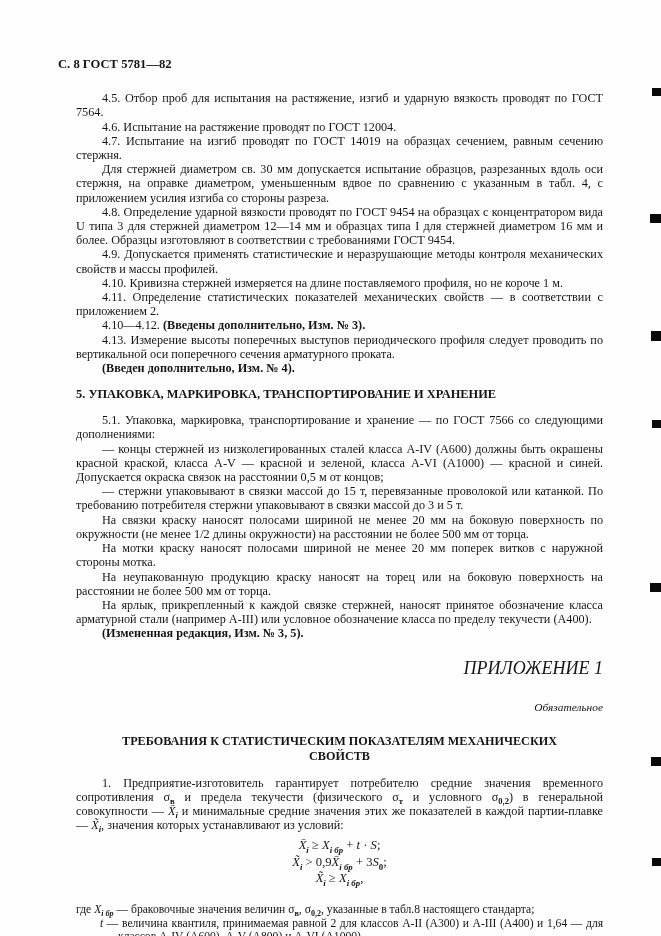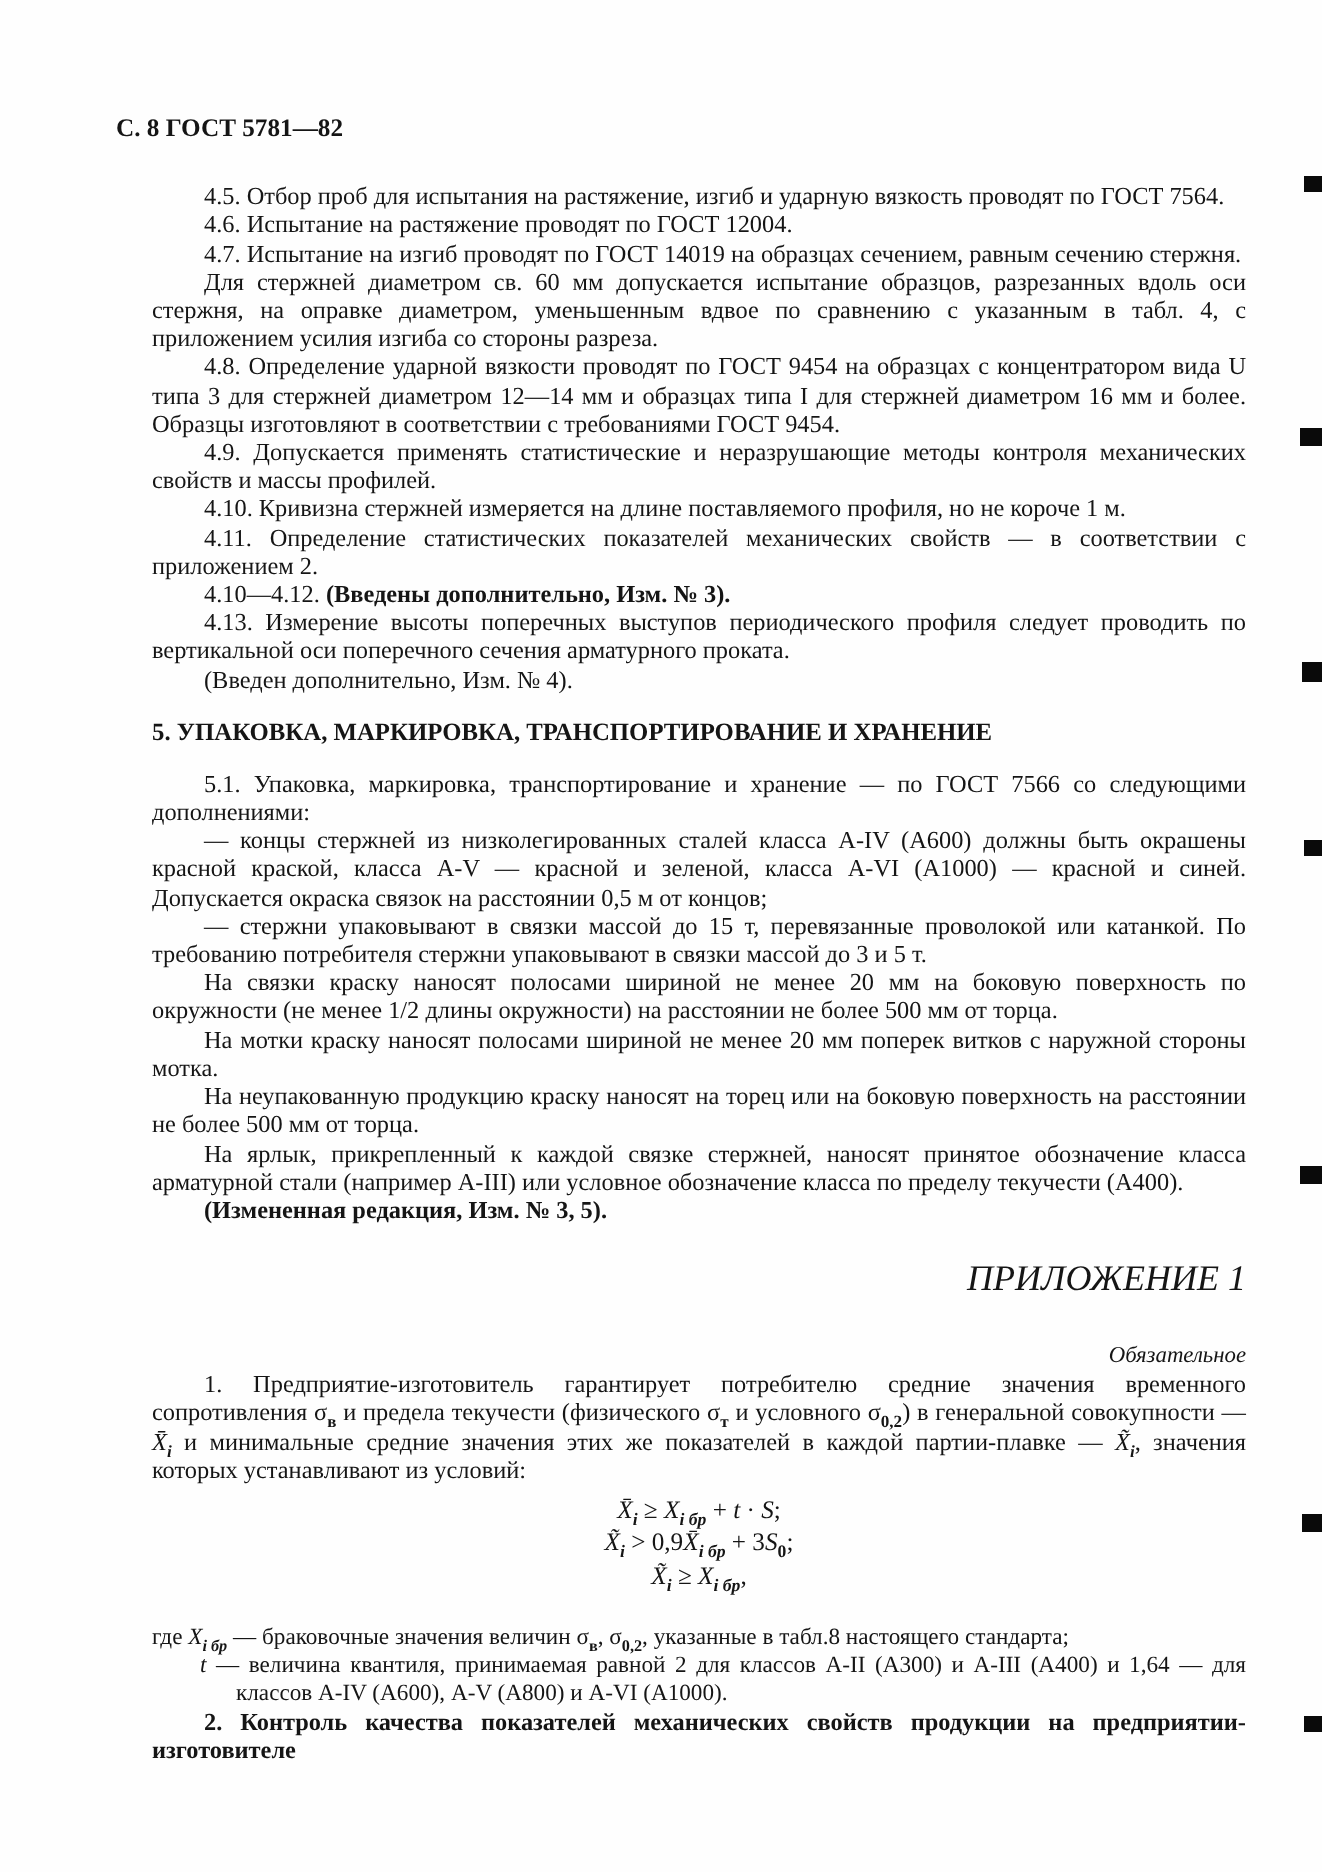--- a/index.html
+++ b/index.html
@@ -2,21 +2,21 @@
 <html><head>
 <meta charset="utf-8">
 <style>
   html,body { margin:0; padding:0; background:#888; }
   .page {
     position:relative;
     width:661px; height:936px;
     margin:0 auto;
     background:#fefefe;
     box-sizing:border-box;
-    padding:57px 38px 30px 76px;
+    padding:57px 58px 30px 76px;
     font-family:"Liberation Serif","DejaVu Serif",serif;
     font-size:12.2px;
     line-height:14.2px;
     color:#151515;
     overflow:hidden;
   }
   .running-head {
     font-weight:bold;
     margin:0 0 20px -18px;
     font-size:12.6px;
@@ -87,43 +87,44 @@
   <div class="artifact a6"></div>
   <div class="artifact a7"></div>
 
   <div class="running-head">С. 8 ГОСТ 5781—82</div>
 
   <div class="content">
 
     <p class="ind">4.5. Отбор проб для испытания на растяжение, изгиб и ударную вязкость проводят по ГОСТ 7564.</p>
     <p class="ind">4.6. Испытание на растяжение проводят по ГОСТ 12004.</p>
     <p class="ind">4.7. Испытание на изгиб проводят по ГОСТ 14019 на образцах сечением, равным сечению стержня.</p>
-    <p class="ind">Для стержней диаметром св. 60 мм допускается испытание образцов, разрезанных вдоль оси стержня, на оправке диаметром, уменьшенным вдвое по сравнению с указанным в табл. 4, с приложением усилия изгиба со стороны разреза.</p>
+    <p class="ind">Для стержней диаметром св. 30 мм допускается испытание образцов, разрезанных вдоль оси стержня, на оправке диаметром, уменьшенным вдвое по сравнению с указанным в табл. 4, с приложением усилия изгиба со стороны разреза.</p>
     <p class="ind">4.8. Определение ударной вязкости проводят по ГОСТ 9454 на образцах с  концентратором вида U типа 3 для стержней диаметром 12—14 мм и образцах типа I для стержней диаметром 16 мм и более. Образцы изготовляют в соответствии с требованиями ГОСТ 9454.</p>
     <p class="ind">4.9. Допускается применять статистические и неразрушающие методы контроля механических свойств и массы профилей.</p>
     <p class="ind">4.10. Кривизна стержней измеряется на длине поставляемого профиля, но не короче 1 м.</p>
     <p class="ind">4.11. Определение статистических показателей механических свойств — в соответствии с приложением 2.</p>
     <p class="ind"><span>4.10—4.12. </span><span style="font-weight: bold;">(Введены дополнительно, Изм. № 3).</span></p>
     <p class="ind">4.13. Измерение высоты поперечных выступов периодического профиля следует проводить по вертикальной оси поперечного сечения арматурного проката.</p>
-    <p class="ind"><span style="font-weight: normal;">(Введен дополнительно, Изм. № 4).</span></p>
+    <p class="ind"><span style="font-weight: bold;">(Введен дополнительно, Изм. № 4).</span></p>
 
     <div class="sec-title">5. УПАКОВКА, МАРКИРОВКА, ТРАНСПОРТИРОВАНИЕ И ХРАНЕНИЕ</div>
 
     <p class="ind">5.1. Упаковка, маркировка, транспортирование и хранение — по ГОСТ 7566 со следующими дополнениями:</p>
     <p class="ind">— концы стержней из низколегированных сталей класса А-IV (А600) должны быть окрашены красной краской, класса А-V — красной и зеленой, класса А-VI (А1000) — красной и синей. Допускается окраска связок на расстоянии 0,5 м от концов;</p>
     <p class="ind">— стержни упаковывают в связки массой до 15 т, перевязанные проволокой или катанкой. По требованию потребителя стержни упаковывают в связки массой до 3 и 5 т.</p>
     <p class="ind">На связки краску наносят полосами шириной не менее 20 мм на боковую поверхность по окружности (не менее 1/2 длины окружности) на расстоянии не более 500 мм от торца.</p>
     <p class="ind">На мотки краску наносят полосами шириной не менее 20 мм поперек витков с наружной стороны мотка.</p>
     <p class="ind">На неупакованную продукцию краску наносят на торец или на боковую поверхность на расстоянии не более 500 мм от торца.</p>
     <p class="ind">На ярлык, прикрепленный к каждой связке стержней, наносят принятое обозначение класса арматурной стали (например А-III) или условное обозначение класса по пределу текучести (А400).</p>
     <p class="ind"><span style="font-weight: bold;">(Измененная редакция, Изм. № 3, 5).</span></p>
 
     <div class="appendix-label">ПРИЛОЖЕНИЕ 1</div>
     <div class="appendix-sublabel">Обязательное</div>
 
+    <div class="app-title">ТРЕБОВАНИЯ К СТАТИСТИЧЕСКИМ ПОКАЗАТЕЛЯМ МЕХАНИЧЕСКИХ СВОЙСТВ</div>
 
     <p class="ind"><span>1. Предприятие-изготовитель гарантирует потребителю средние значения временного сопротивления σ</span><sub style="font-weight: bold;">в</sub><span> и предела текучести (физического σ</span><sub style="font-weight: bold;">т</sub><span> и условного σ</span><sub style="font-weight: bold;">0,2</sub><span>) в генеральной совокупности — </span><span style="font-style: italic;">X̄</span><sub style="font-style: italic; font-weight: bold;">i</sub><span> и минимальные средние значения этих же показателей в каждой партии-плавке — </span><span style="font-style: italic;">X̃</span><sub style="font-style: italic; font-weight: bold;">i</sub><span>, значения которых устанавливают из условий:</span></p>
 
     <div class="formula-block">
       <div class="formula"><span style="font-style: italic;">X̄</span><sub style="font-style: italic; font-weight: bold;">i</sub><span> ≥ </span><span style="font-style: italic;">X</span><sub style="font-style: italic; font-weight: bold;">i бр</sub><span> + </span><span style="font-style: italic;">t</span><span> · </span><span style="font-style: italic;">S</span><span>;</span></div>
       <div class="formula"><span style="font-style: italic;">X̃</span><sub style="font-style: italic; font-weight: bold;">i</sub><span> &gt; 0,9</span><span style="font-style: italic;">X̄</span><sub style="font-style: italic; font-weight: bold;">i бр</sub><span> + 3</span><span style="font-style: italic;">S</span><sub style="font-weight: bold;">0</sub><span>;</span></div>
       <div class="formula"><span style="font-style: italic;">X̃</span><sub style="font-style: italic; font-weight: bold;">i</sub><span> ≥ </span><span style="font-style: italic;">X</span><sub style="font-style: italic; font-weight: bold;">i бр</sub><span>,</span></div>
     </div>
 
     <p class="where w1"><span>где </span><span style="font-style: italic;">X</span><sub style="font-style: italic; font-weight: bold;">i бр</sub><span> — браковочные значения величин  σ</span><sub style="font-weight: bold;">в</sub><span>, σ</span><sub style="font-weight: bold;">0,2</sub><span>, указанные в табл.8 настоящего стандарта;</span></p>

